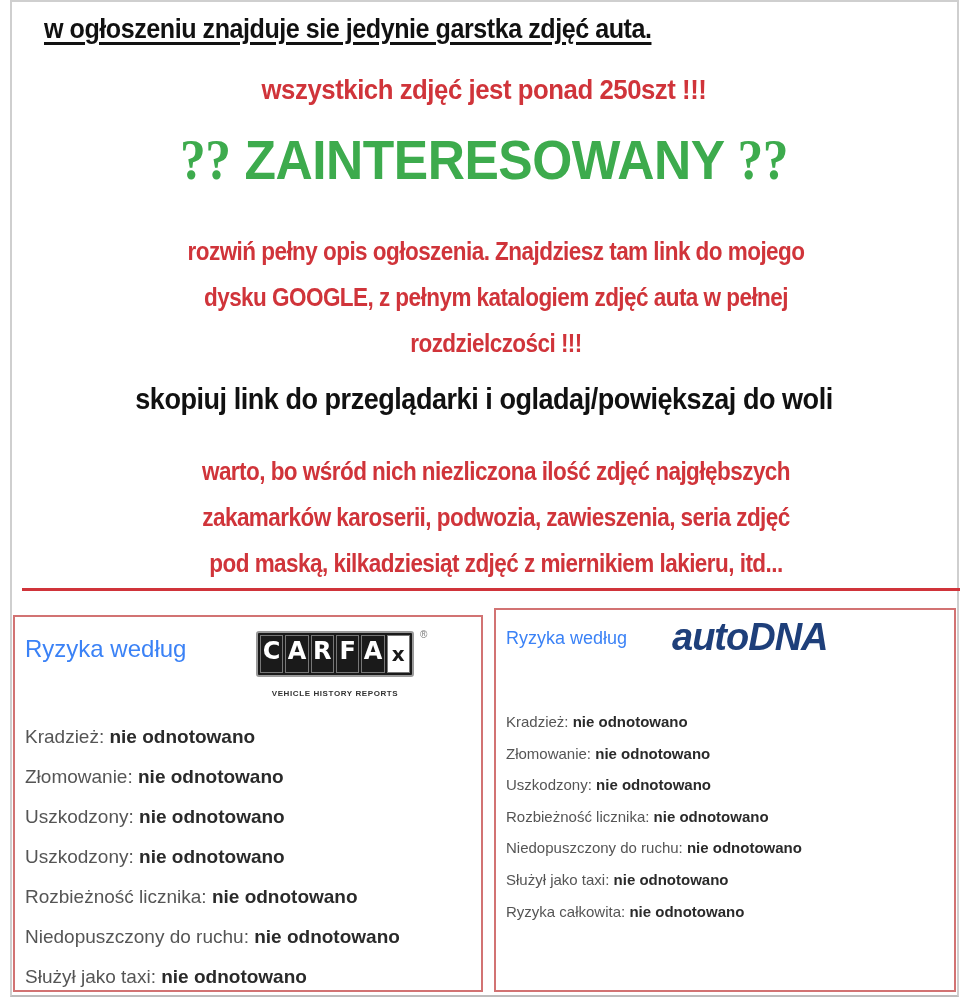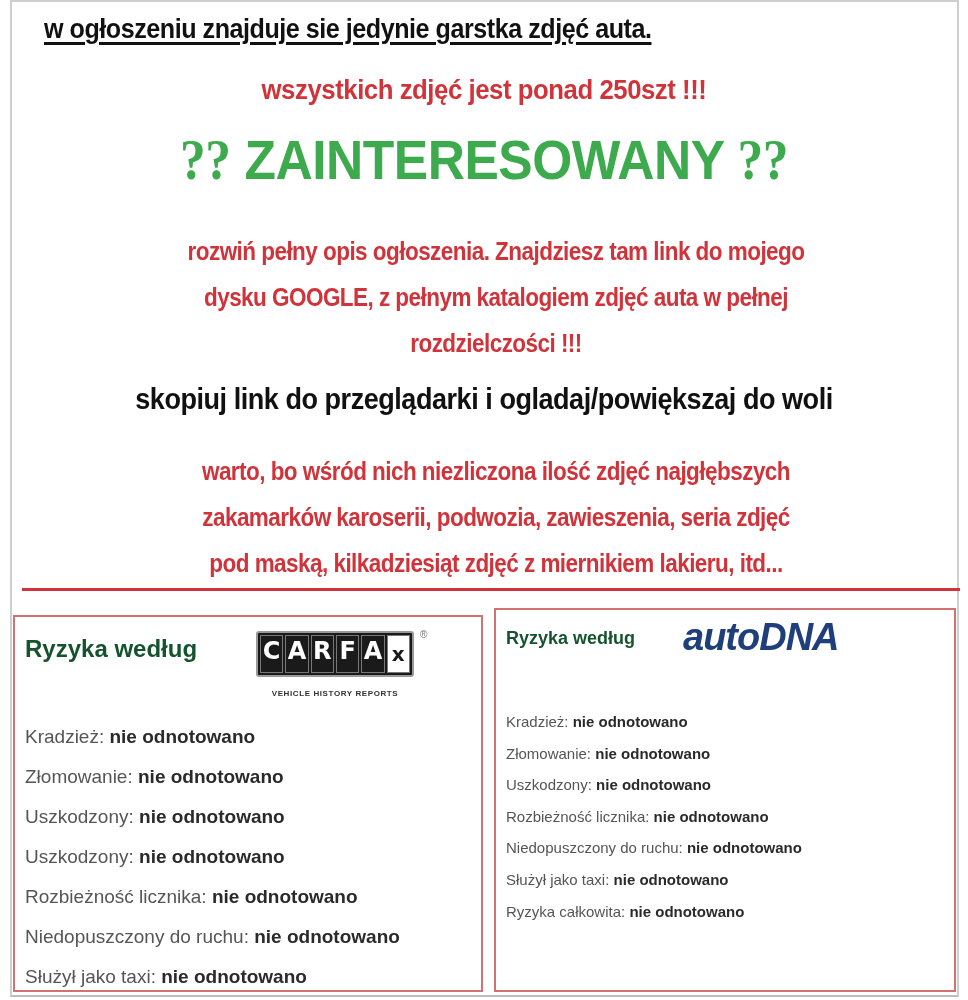--- a/index.html
+++ b/index.html
@@ -107,22 +107,22 @@
       height: 377px;
     }
     .box-right {
       left: 494px;
       top: 608px;
       width: 462px;
       height: 384px;
     }
     .box-title {
       position: absolute;
-      font-weight: bold;
-      color: #14532d;
+      font-weight: normal;
+      color: #3b82f6;
       white-space: nowrap;
     }
     .box-left .box-title {
       left: 10px;
       top: 18px;
       font-size: 24px;
     }
     .box-right .box-title {
       left: 10px;
       top: 18px;
@@ -172,21 +172,21 @@
       font-weight: bold;
       color: #333;
       letter-spacing: 0.6px;
       margin-top: 12px;
       text-align: center;
       width: 158px;
       white-space: nowrap;
     }
     .autodna {
       position: absolute;
-      left: 187px;
+      left: 176px;
       top: 6px;
       font-size: 38px;
       font-weight: bold;
       font-style: italic;
       color: #1e3f7a;
       letter-spacing: -1px;
     }
     .list {
       position: absolute;
       margin: 0;

